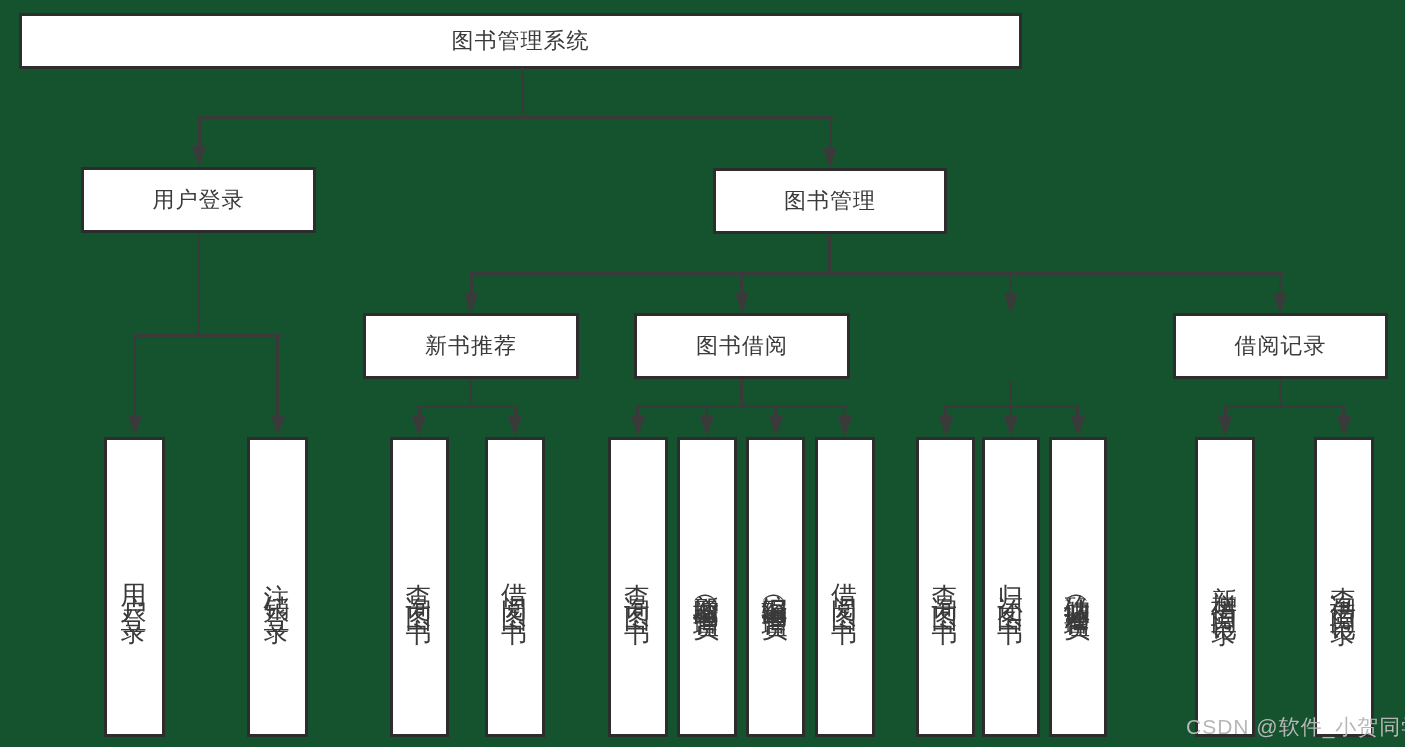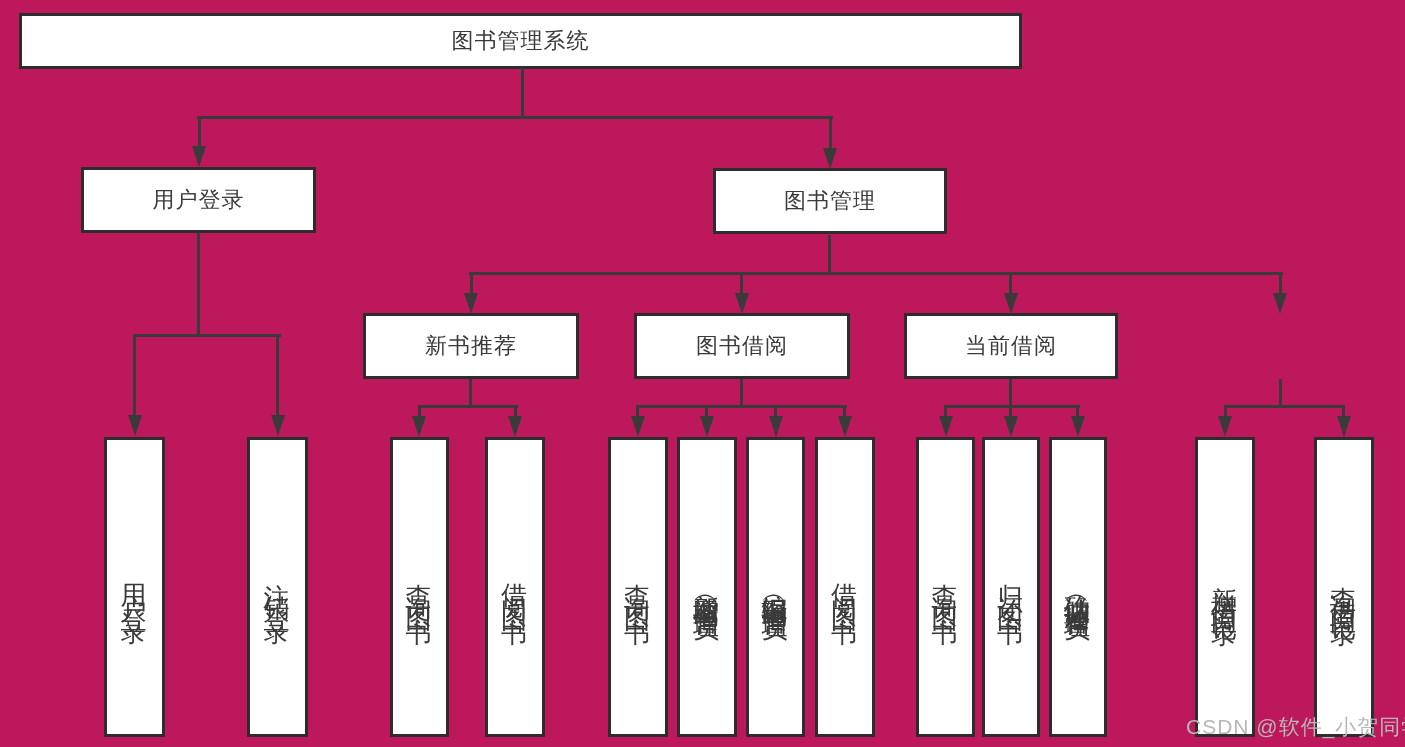--- a/index.html
+++ b/index.html
@@ -1,19 +1,19 @@
 <!DOCTYPE html>
 <html><head>
 <meta charset="utf-8">
 <style>
   html,body{margin:0;padding:0;background:#ffffff;}
   .canvas{
     position:relative;
     width:1405px;height:747px;
-    background:#be185d;
+    background:#14532d;
     font-family:"Liberation Sans","DejaVu Sans",sans-serif;
     overflow:hidden;
   }
   .box{
     position:absolute;
     box-sizing:border-box;
     border:3px solid #2d2d2d;
     background:#ffffff;
     display:flex;
     align-items:center;
@@ -59,22 +59,22 @@
   <div class="box hbox" style="left:713px;top:168px;width:234px;height:66px">
     <span class="lbl">图书管理</span>
   </div>
 
   <div class="box hbox" style="left:634px;top:313px;width:216px;height:66px">
     <span class="lbl">图书借阅</span>
   </div>
   <div class="box hbox" style="left:363px;top:313px;width:216px;height:66px">
     <span class="lbl">新书推荐</span>
   </div>
-  <div class="box hbox" style="left:904px;top:313px;width:214px;height:66px">
-    <span class="lbl">当前借阅</span>
+  <div class="box hbox" style="left:1173px;top:313px;width:215px;height:66px">
+    <span class="lbl">借阅记录</span>
   </div>
 
   <div class="box leaf" style="left:104px;top:437px;width:61px;height:300px">
     <span class="lbl leaf-label" style="letter-spacing: 12px;">用户登录</span>
   </div>
   <div class="box leaf" style="left:247px;top:437px;width:61px;height:300px">
     <span class="lbl leaf-label" style="letter-spacing: 12px;">注销登录</span>
   </div>
 
   <div class="box leaf" style="left:390px;top:437px;width:59px;height:300px">

